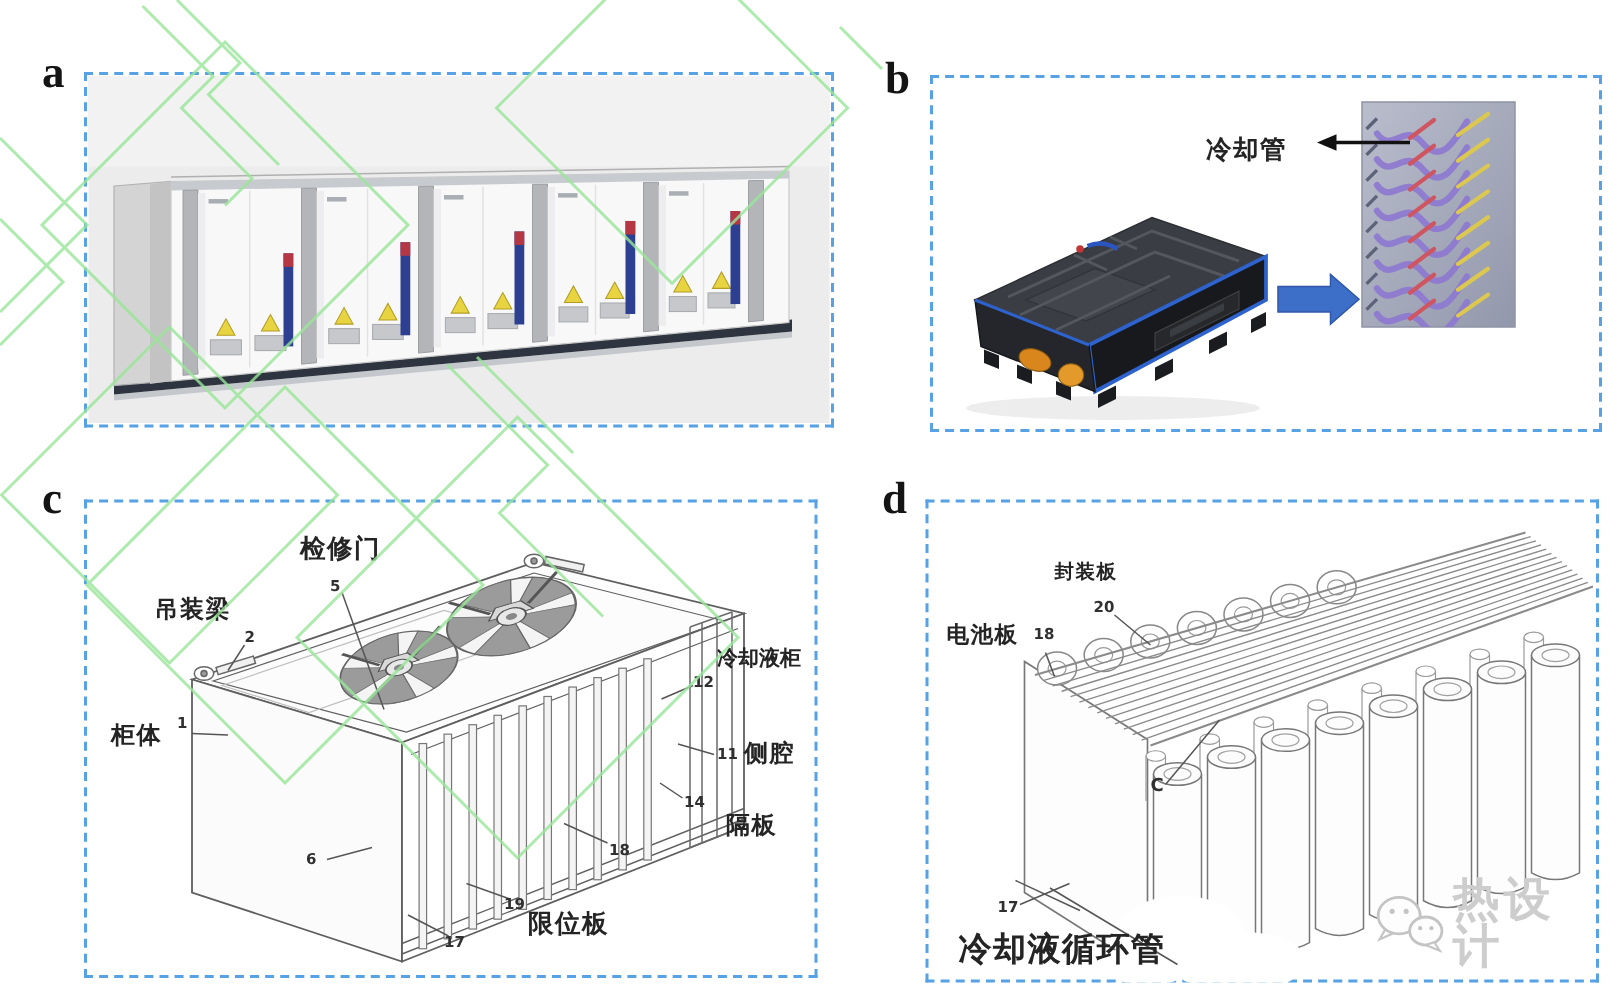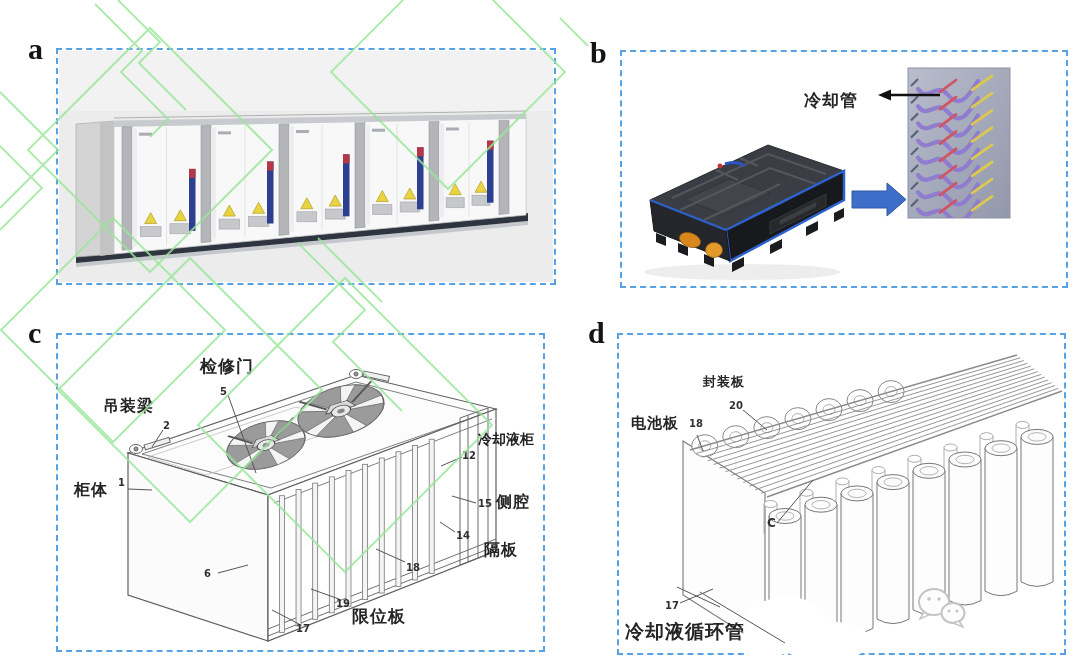--- a/index.html
+++ b/index.html
@@ -296,21 +296,21 @@
 
     <div class="cjk" style="left:142px;top:22px;font-size:17px">检修门</div>
     <div class="num" style="left:162px;top:52px">5</div>
     <div class="cjk" style="left:45px;top:62px">吊装梁</div>
     <div class="num" style="left:105px;top:86px">2</div>
     <div class="cjk" style="left:16px;top:146px">柜体</div>
     <div class="num" style="left:60px;top:143px">1</div>
     <div class="cjk small" style="left:420px;top:96px">冷却液柜</div>
     <div class="num" style="left:404px;top:116px">12</div>
     <div class="cjk" style="left:438px;top:158px">侧腔</div>
-    <div class="num" style="left:420px;top:164px">15</div>
+    <div class="num" style="left:420px;top:164px">11</div>
     <div class="num" style="left:398px;top:196px">14</div>
     <div class="cjk" style="left:426px;top:206px">隔板</div>
     <div class="cjk" style="left:294px;top:272px;font-size:17px">限位板</div>
     <div class="num" style="left:146px;top:234px">6</div>
     <div class="num" style="left:238px;top:289px">17</div>
     <div class="num" style="left:278px;top:264px">19</div>
     <div class="num" style="left:348px;top:228px">18</div>
   </div>
 
   <div class="panel" style="left:617px;top:333px;width:449px;height:322px">
@@ -410,32 +410,33 @@
         <line x1="83" y1="259" x2="168" y2="310"></line>
       </g>
     </svg>
 
     <div class="cjk" style="left:84px;top:40px;font-size:13px">封装板</div>
     <div class="num" style="left:110px;top:66px">20</div>
     <div class="cjk" style="left:12px;top:80px;font-size:15px">电池板</div>
     <div class="num" style="left:70px;top:84px">18</div>
     <div class="num" style="left:148px;top:182px;font-size:12px">C</div>
     <div class="num" style="left:46px;top:266px">17</div>
-    <div class="cjk" style="left:6px;top:286px;font-size:19px">冷却液循环管</div>
+    <div class="cjk" style="left:20px;top:286px;font-size:22px">冷却液循环管</div>
 
     <div class="wm" style="left:296px;top:250px">
       <svg width="52" height="46" viewBox="0 0 52 46">
         <g fill="#fdfdfd" stroke="#c4c4c4" stroke-width="2">
           <ellipse cx="19" cy="17" rx="15" ry="13"></ellipse>
           <path d="M9,27 L5,34 L14,30 Z" stroke-width="1.5"></path>
           <ellipse cx="38" cy="28" rx="11.5" ry="10"></ellipse>
           <path d="M44,36 L48,42 L38,38 Z" stroke-width="1.5"></path>
         </g>
         <g fill="#c4c4c4">
           <circle cx="14" cy="14" r="1.8"></circle>
             <circle cx="24" cy="14" r="1.8"></circle>
           <circle cx="34" cy="26" r="1.5"></circle>
             <circle cx="42" cy="26" r="1.5"></circle>
         </g>
       </svg>
+      <span class="wm-text">热设计</span>
     </div>
   </div>
 </div>
 
 </body></html>

